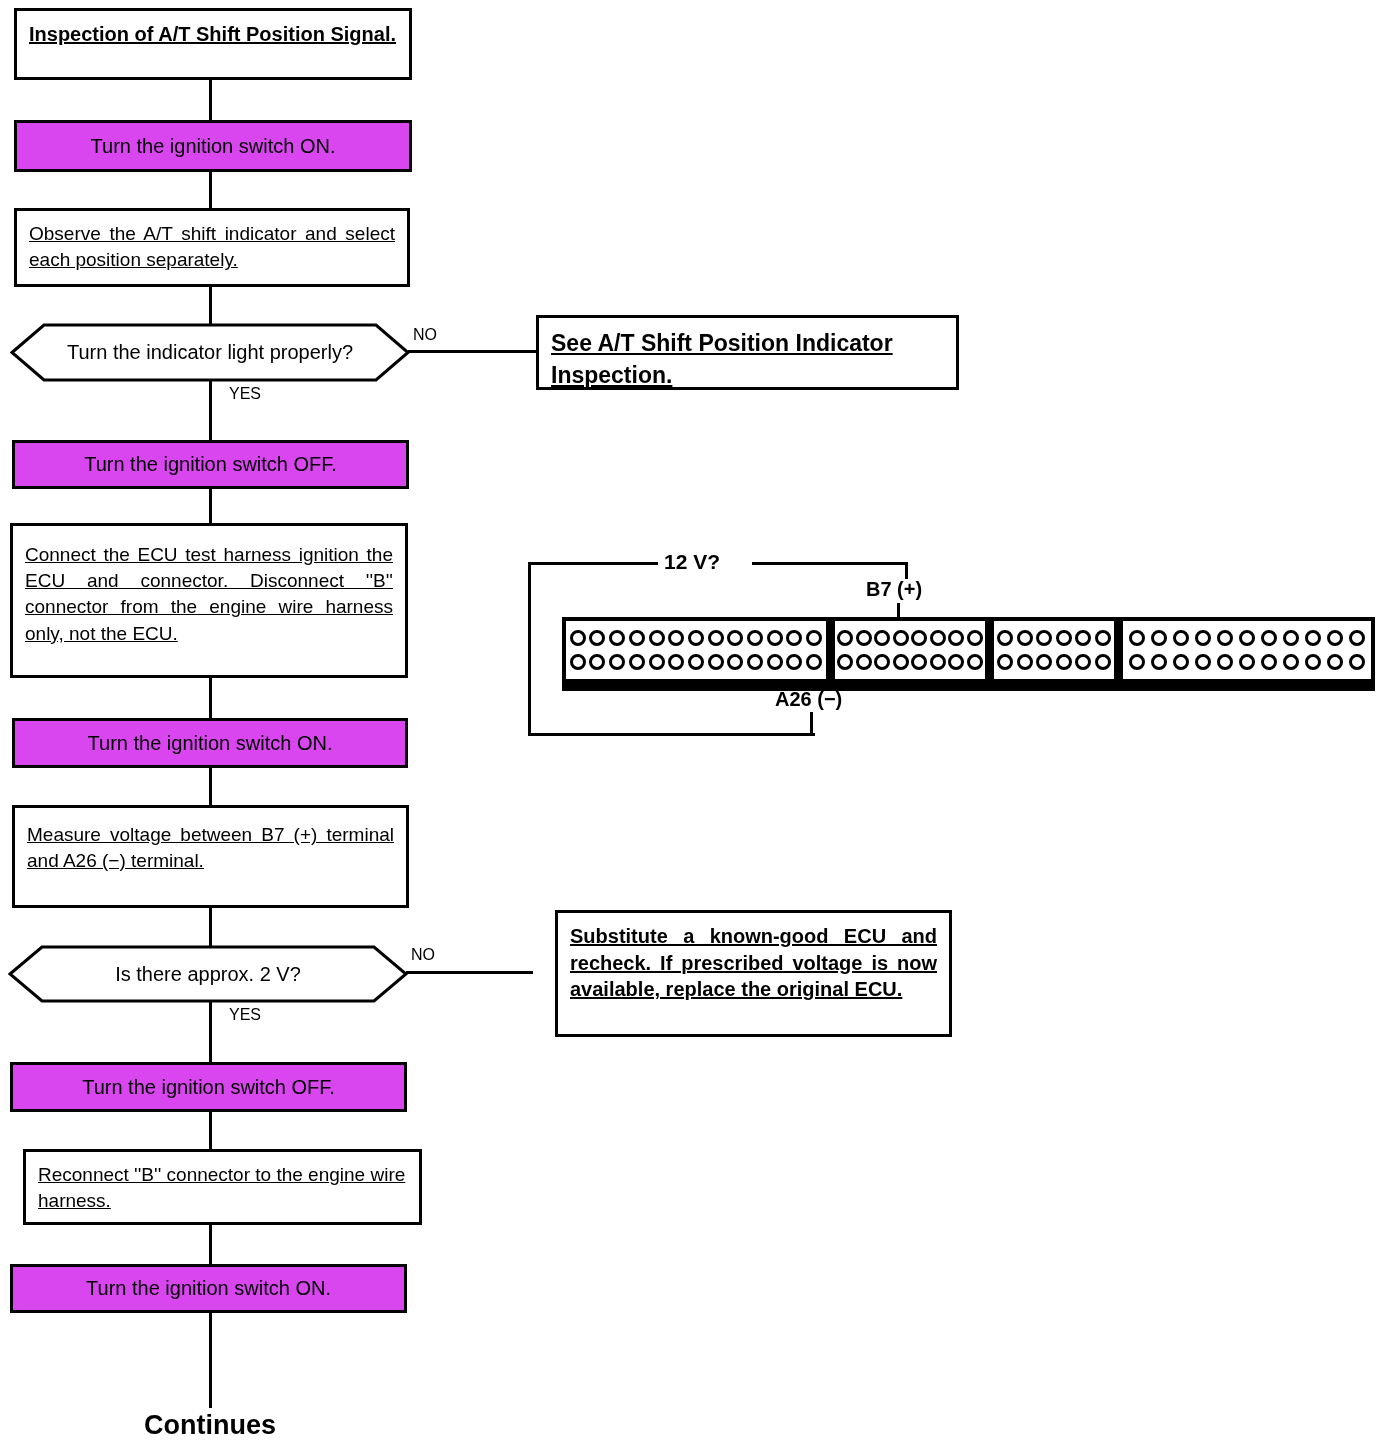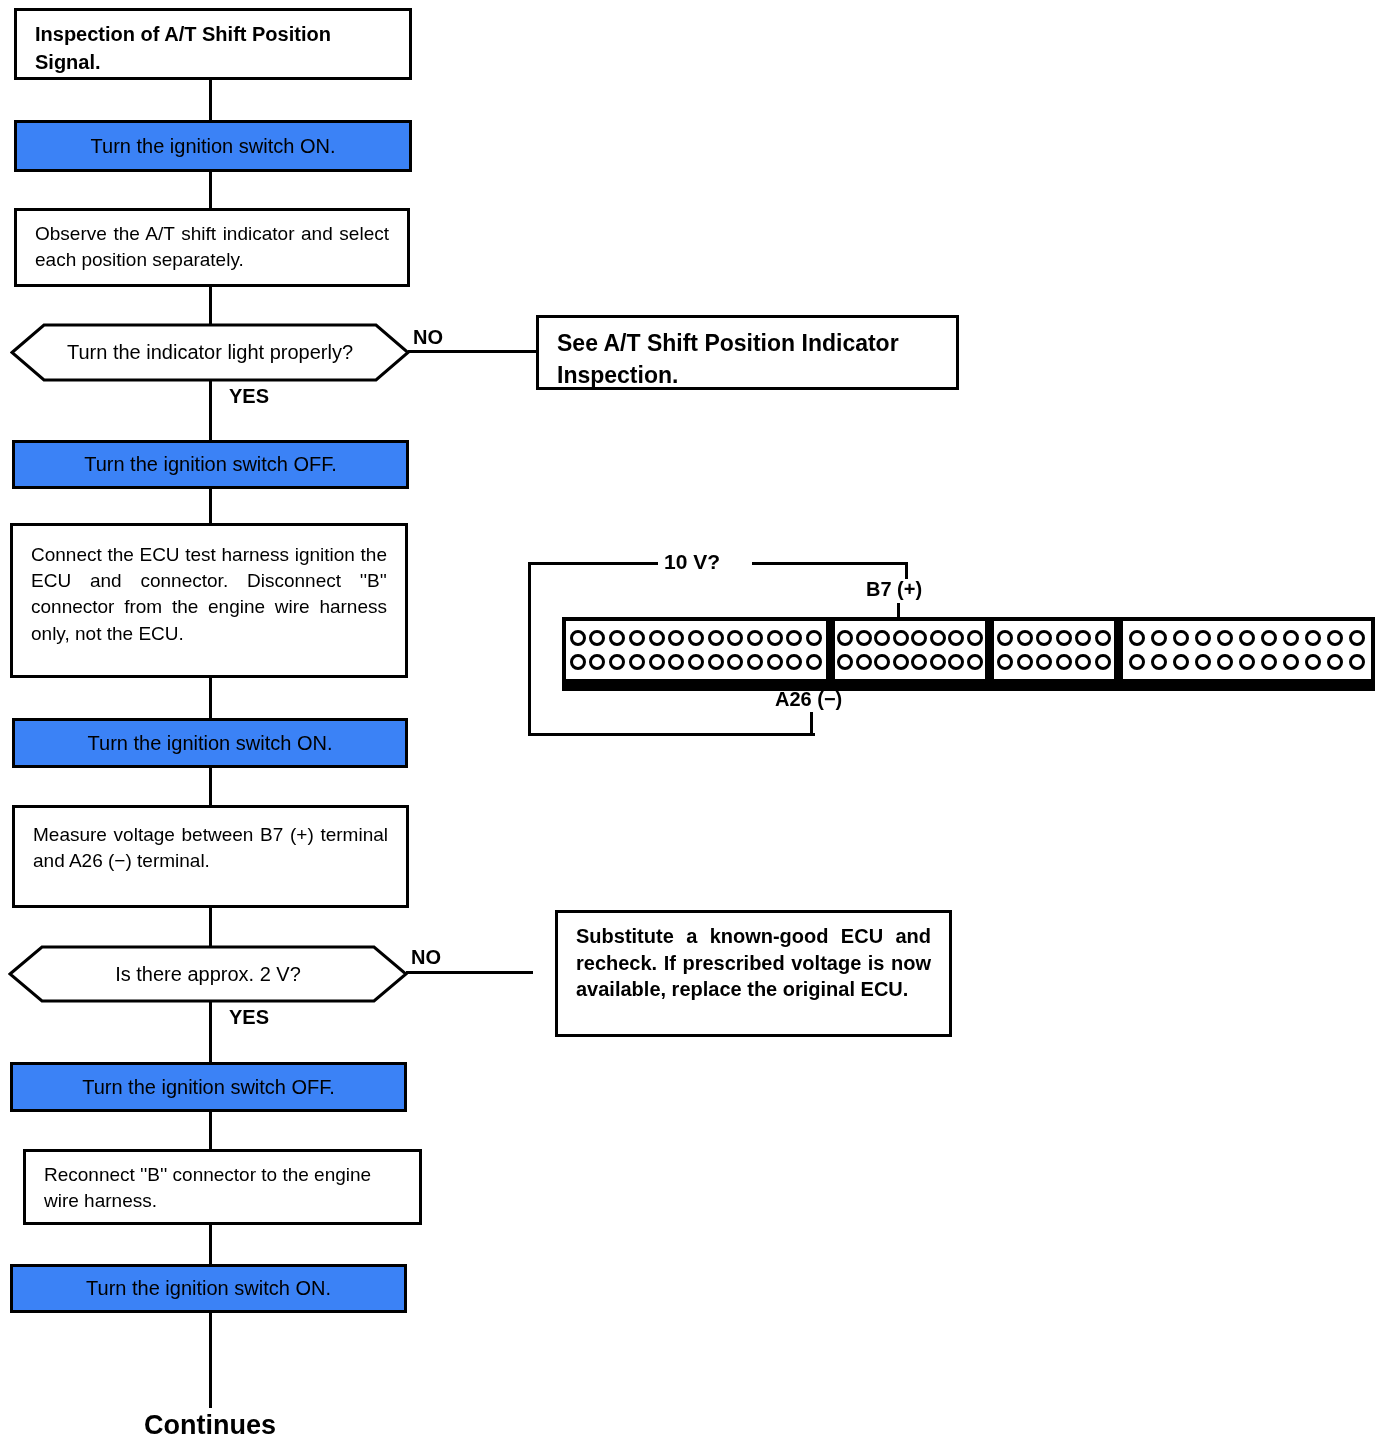--- a/index.html
+++ b/index.html
@@ -1,40 +1,40 @@
 <!DOCTYPE html>
 <html><head>
 <meta charset="utf-8">
 <style>
   html,body{margin:0;padding:0;background:#ffffff;}
   #canvas{position:relative;width:1392px;height:1444px;background:#ffffff;
           font-family:"Liberation Sans",sans-serif;color:#000;overflow:hidden;}
 
   
-  .pbox{position:absolute;background:#3b82f6;border:3px solid #000;box-sizing:border-box;
+  .pbox{position:absolute;background:#d946ef;border:3px solid #000;box-sizing:border-box;
         display:flex;align-items:center;justify-content:center;text-align:center;
         font-size:20px;}
   
   .tbox{position:absolute;background:#fff;border:3px solid #000;box-sizing:border-box;
-        font-size:19px;line-height:1.38;padding:10px 18px;text-align:justify;}
+        font-size:19px;line-height:1.38;padding:10px 12px;text-align:justify;text-decoration:underline;}
   .tbox.leftal{text-align:left;}
   .bold{font-weight:bold;}
 
   
   .vline,.hline{position:absolute;background:#000;}
   .vline{width:3px;}
   .hline{height:3px;}
 
   
   .decision{position:absolute;}
   .decision svg{position:absolute;left:0;top:0;}
   .decision .dlabel{position:absolute;left:34px;right:34px;top:0;bottom:0;
         display:flex;align-items:center;justify-content:center;font-size:20px;}
 
-  .edge-label{position:absolute;font-weight:bold;font-size:20px;}
+  .edge-label{position:absolute;font-weight:normal;font-size:16px;}
 
   
   .connector{position:absolute;left:562px;top:617px;height:66px;background:#000;
         border:4px solid #000;box-sizing:content-box;display:flex;gap:9px;}
   .csection{background:#fff;height:58px;display:flex;flex-direction:column;
         justify-content:space-evenly;}
   .pin-row{display:flex;justify-content:space-evenly;align-items:center;}
   .pin{width:16px;height:16px;border:3px solid #000;border-radius:50%;
         box-sizing:border-box;background:#fff;}
 
@@ -136,21 +136,21 @@
 
   <div class="pbox" style="left:10px;top:1264px;width:397px;height:49px;">
     <span>Turn the ignition switch ON.</span>
   </div>
 
   <div class="vline" style="left:209px;top:1313px;height:95px;"></div>
 
   <div class="continues">Continues</div>
 
   <div class="hline" style="left:528px;top:562px;width:130px;"></div>
-  <div class="meas-label" style="left:664px;top:550px;">10 V?</div>
+  <div class="meas-label" style="left:664px;top:550px;">12 V?</div>
   <div class="hline" style="left:752px;top:562px;width:156px;"></div>
   <div class="vline" style="left:905px;top:562px;height:17px;"></div>
   <div class="meas-label" style="left:866px;top:578px;font-size:20px;">B7 (+)</div>
   <div class="vline" style="left:897px;top:603px;height:36px;"></div>
 
   <div class="vline" style="left:528px;top:562px;height:174px;"></div>
   <div class="hline" style="left:528px;top:733px;width:287px;"></div>
   <div class="vline" style="left:810px;top:712px;height:23px;"></div>
   <div class="meas-label" style="left:775px;top:688px;font-size:20px;">A26 (−)</div>
   <div class="vline" style="left:810px;top:662px;height:28px;"></div>

